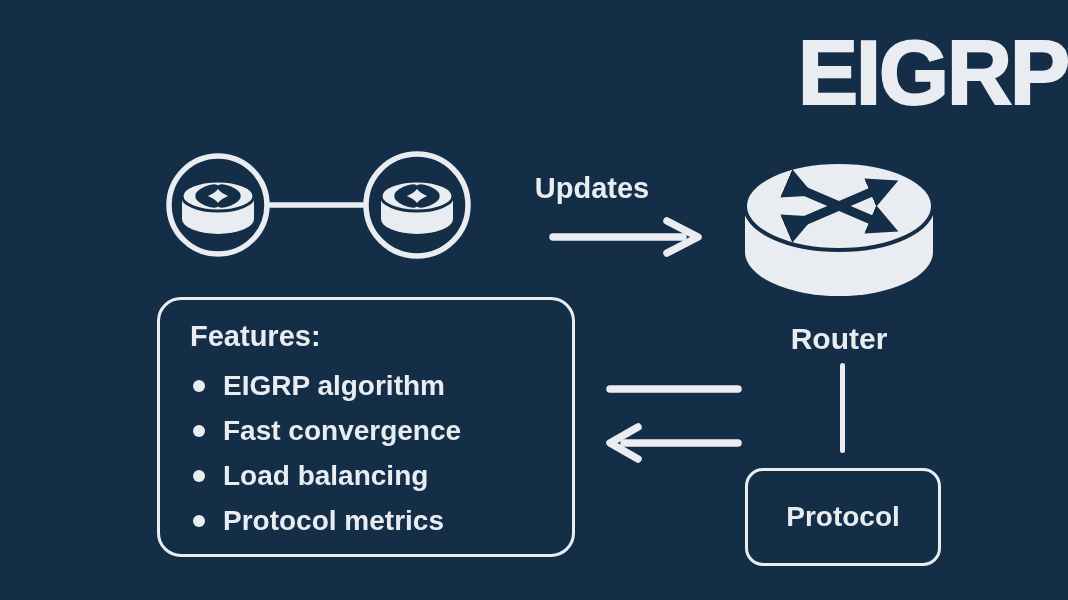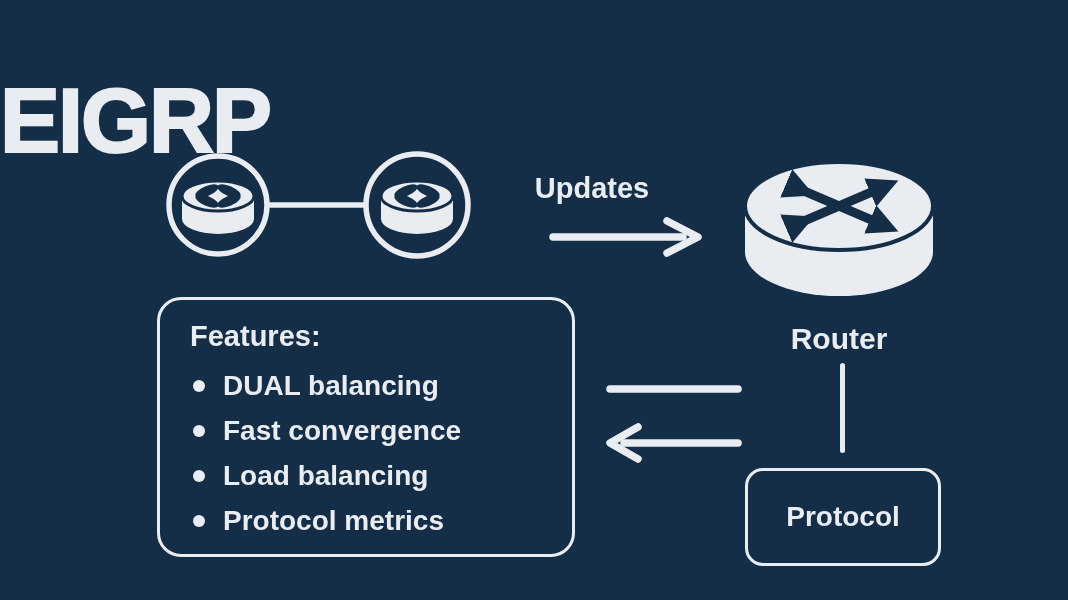--- a/index.html
+++ b/index.html
@@ -10,22 +10,22 @@
   .frame{
     position:relative;
     width:1068px;height:600px;
     background:var(--bg);
     overflow:hidden;
     font-family:"Liberation Sans", sans-serif;
     color:var(--fg);
   }
   .title{
     position:absolute;left:0;top:22px;width:100%;
-    text-align:left;
-    font-size:90px;font-weight:700;letter-spacing:-2px;margin-top:48px;
+    text-align:right;
+    font-size:90px;font-weight:700;letter-spacing:-2px;
     -webkit-text-stroke:2.2px var(--fg);
   }
   .abs{position:absolute;}
   .label{
     font-weight:700;font-size:29px;text-align:center;
     letter-spacing:0px;
   }
   .features-box{
     position:absolute;left:157px;top:297px;width:418px;height:260px;
     border:3.5px solid var(--fg);border-radius:24px;
@@ -117,21 +117,21 @@
     <g transform="translate(106,56)" stroke="#142e48" stroke-width="9" stroke-linecap="round">
       <line x1="-42" y1="-18" x2="42" y2="18" marker-start="url(#ah)" marker-end="url(#ah)"></line>
       <line x1="-42" y1="18" x2="42" y2="-18" marker-start="url(#ah)" marker-end="url(#ah)"></line>
     </g>
   </svg>
   <div class="abs label" style="left:764px;top:322px;width:150px;font-size:30px;">Router</div>
 
   <div class="features-box">
     <div class="features-heading">Features:</div>
     <ul class="features-list">
-      <li>DUAL balancing</li>
+      <li>EIGRP algorithm</li>
       <li>Fast convergence</li>
       <li>Load balancing</li>
       <li>Protocol metrics</li>
     </ul>
   </div>
 
   <svg class="abs" style="left:598px;top:372px;" width="152" height="100" viewBox="0 0 152 100">
     <g stroke="#e9edf1" stroke-width="7.5" stroke-linecap="round" stroke-linejoin="round" fill="none">
       <line x1="12" y1="17" x2="140" y2="17"></line>
       <line x1="26" y1="71" x2="140" y2="71"></line>

